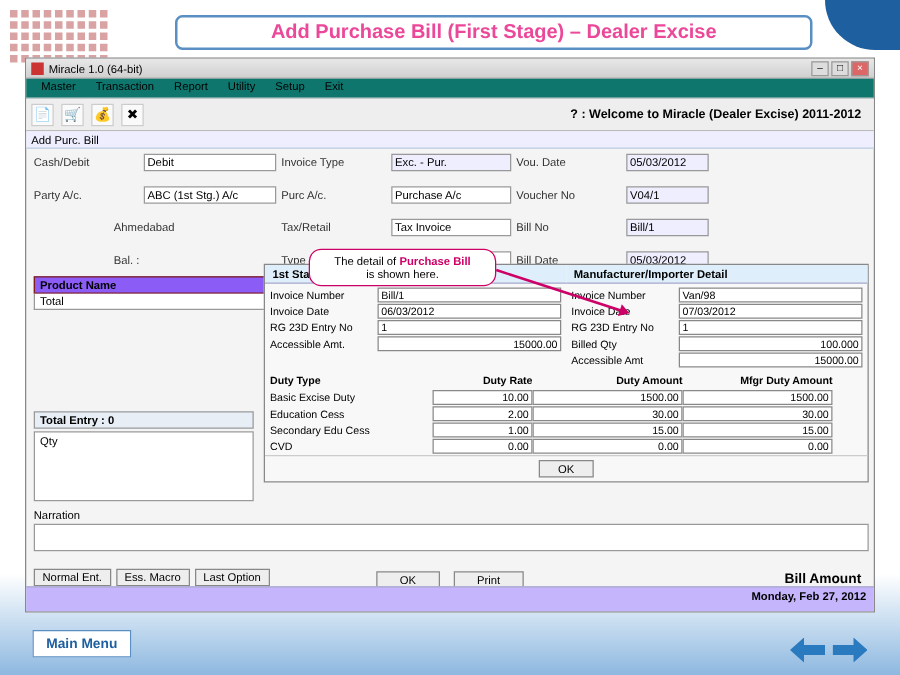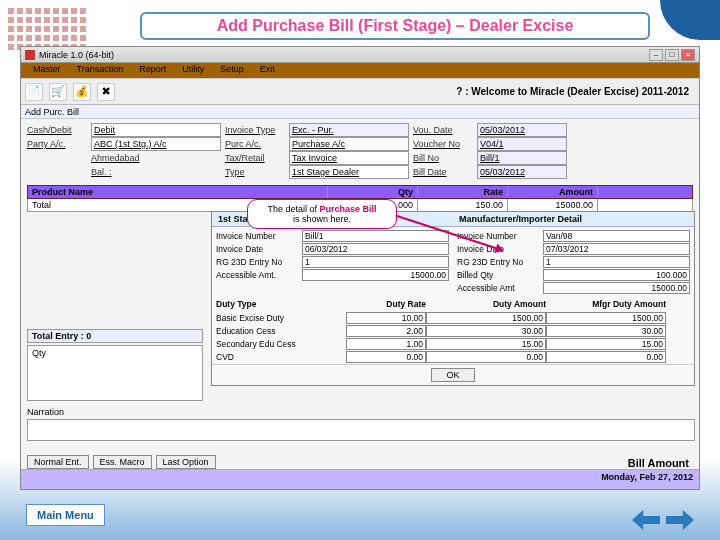--- a/index.html
+++ b/index.html
@@ -8,29 +8,29 @@
   .dots { position: absolute; top: 8px; left: 8px; display: grid; grid-template-columns: repeat(9, 6px); grid-auto-rows: 6px; gap: 3px; }
   .dots span { width: 6px; height: 6px; background: #d9a3a3; }
   .title-box { position: absolute; top: 12px; left: 140px; width: 510px; height: 28px; border: 2px solid #5a8fc4; border-radius: 6px; background: #fff; text-align: center; line-height: 24px; font-size: 16px; font-weight: bold; color: #ec4899; }
   .corner { position: absolute; top: 0; right: 0; width: 60px; height: 40px; background: #1e5fa0; border-bottom-left-radius: 40px; }
   .app { position: absolute; top: 46px; left: 20px; width: 680px; height: 444px; border: 1px solid #888; background: #f4f4f4; font-size: 10px; }
   .app-title { height: 16px; background: linear-gradient(#e8e8e8,#d0d0d0); border-bottom: 1px solid #999; display: flex; align-items: center; padding: 0 4px; }
   .app-title .ico { width: 10px; height: 10px; background: #c33; margin-right: 4px; }
   .app-title .t { flex: 1; font-size: 9px; }
   .app-title .wbtn { width: 14px; height: 12px; margin-left: 2px; background: #ddd; border: 1px solid #999; font-size: 8px; text-align: center; line-height: 10px; }
   .app-title .wbtn.close { background: #d66; color: #fff; }
-  .menubar { height: 16px; background: #a16207; border-bottom: 1px solid #ccc; display: flex; padding-left: 4px; }
+  .menubar { height: 16px; background: #0f766e; border-bottom: 1px solid #ccc; display: flex; padding-left: 4px; }
   .menubar span { padding: 1px 8px; font-size: 9px; }
   .toolbar { height: 26px; background: #eee; border-bottom: 1px solid #bbb; display: flex; align-items: center; padding: 0 4px; }
   .toolbar .ticon { width: 18px; height: 18px; margin-right: 6px; border: 1px solid #ccc; background: #fafafa; display: flex; align-items: center; justify-content: center; font-size: 11px; }
   .toolbar .welcome { margin-left: auto; font-weight: bold; font-size: 10px; padding-right: 6px; }
   .screen-title { height: 14px; background: #eef; border-bottom: 1px solid #bcd; padding-left: 4px; font-size: 9px; line-height: 14px; }
-  .form-top { display: grid; grid-template-columns: 60px 130px 60px 120px 60px 90px; gap: 0 4px; padding: 4px 6px; align-items: center; font-size: 9px; text-decoration: underline; }
+  .form-top { display: grid; grid-template-columns: 60px 130px 60px 120px 60px 90px; gap: 12px 4px; padding: 4px 6px; align-items: center; font-size: 9px; }
   .form-top .lbl { color: #333; }
-  .form-top .fld { height: 14px; border: 1px solid #999; background: #fff; padding: 0 2px; font-size: 9px; line-height: 12px; overflow: hidden; white-space: nowrap; }
+  .form-top .fld { height: 14px; border: 1px solid #999; background: #fff; padding: 0 2px; font-size: 9px; line-height: 12px; overflow: hidden; white-space: nowrap; margin-left: 24px; }
   .form-top .fld.ro { background: #eef; }
   .form-top .sub { grid-column: 2; font-size: 9px; color: #333; }
   .grid-head { display: grid; grid-template-columns: 300px 90px 90px 90px; background: #8b5cf6; border: 1px solid #7f1d1d; margin: 2px 6px 0 6px; }
   .grid-head div { border-right: 1px solid #999; padding: 1px 4px; font-weight: bold; font-size: 9px; text-align: left; }
   .grid-head div:nth-child(n+2){ text-align: right; }
   .grid-row { display: grid; grid-template-columns: 300px 90px 90px 90px; background: #fff; border-left:1px solid #999; border-right:1px solid #999; border-bottom:1px solid #999; margin: 0 6px; }
   .grid-row div { border-right: 1px solid #999; padding: 1px 4px; font-size: 9px; }
   .grid-row div:nth-child(n+2){ text-align: right; }
   .detail-panel { position: absolute; left: 190px; top: 164px; width: 484px; border: 1px solid #888; background: #f8f8f8; font-size: 9px; }
   .detail-panel .dp-title { display: flex; }
@@ -187,20 +187,24 @@
       <div>100.000</div>
       <div>150.00</div>
       <div>15000.00</div>
     </div>
 
     <div class="total-entry">Total Entry : 0</div>
     <div class="qty-box"><span>Qty</span></div>
     <div class="narr">Narration</div>
     <div class="narr-box"></div>
 
+    <div class="ok-row">
+      <span class="btn">OK</span>
+      <span class="btn">Print</span>
+    </div>
     <div class="bill-amt">Bill Amount</div>
     <div class="btn-row">
       <span class="btn">Normal Ent.</span>
       <span class="btn">Ess. Macro</span>
       <span class="btn">Last Option</span>
     </div>
     <div class="statusbar">Monday, Feb 27, 2012</div>
 
     <div class="detail-panel">
       <div class="dp-title">

